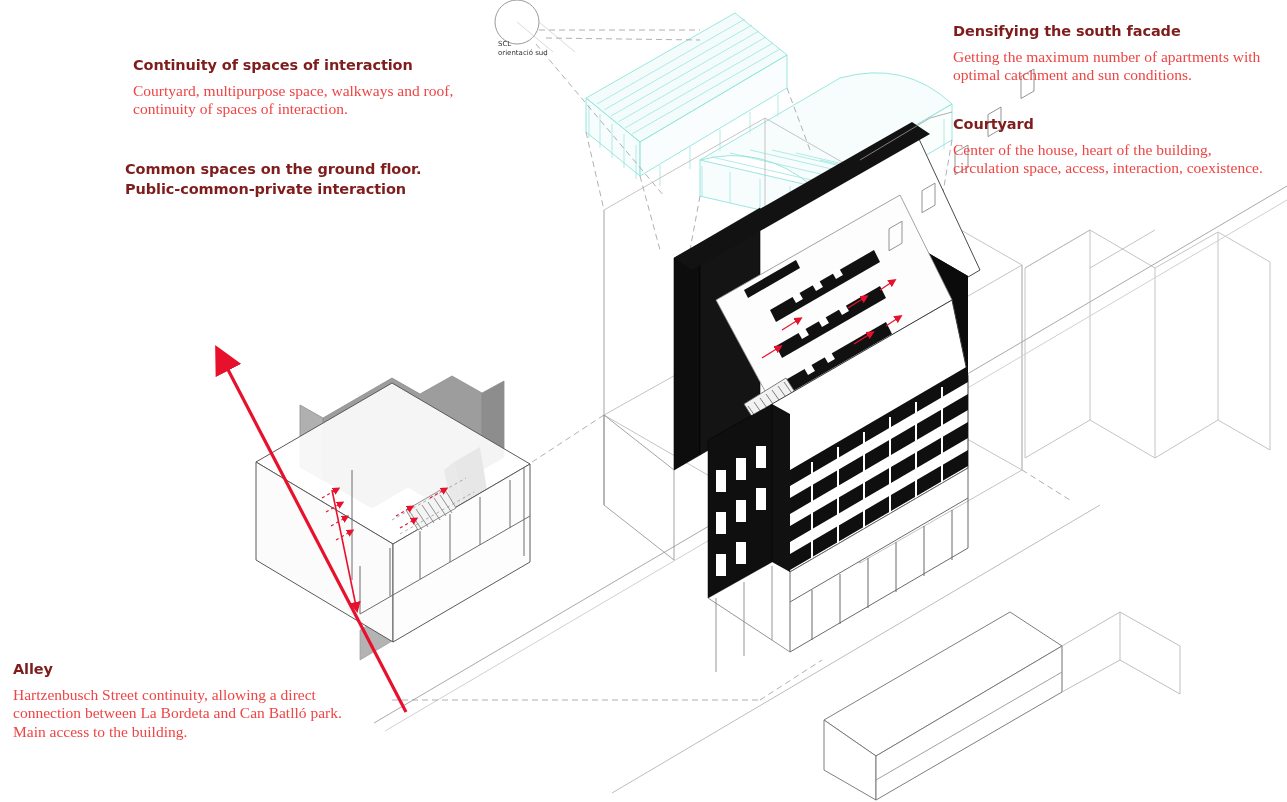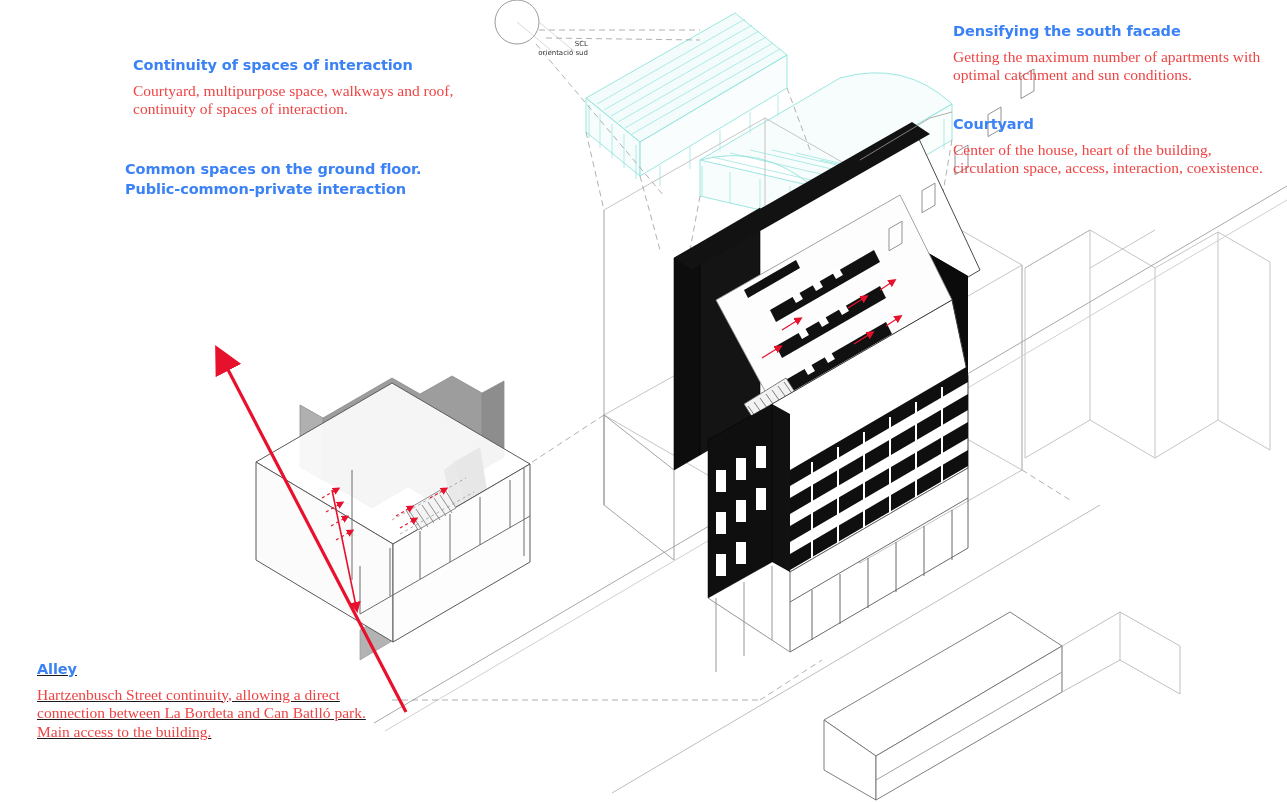--- a/index.html
+++ b/index.html
@@ -30,46 +30,46 @@
   }
   .note {
     position: absolute;
     box-sizing: border-box;
   }
   .note-title {
     font-family: "DejaVu Sans", sans-serif;
     font-weight: bold;
     font-size: 14.5px;
     line-height: 1.28;
-    color: #3b82f6;
+    color: #7f1d1d;
     margin: 0 0 7px 0;
     letter-spacing: -0.1px;
   }
   .note-body {
     font-family: "Liberation Serif", serif;
     font-size: 15.5px;
     line-height: 1.22;
     color: #ef4444;
     margin: 0;
   }
   .note-title-2 {
     margin-top: 0;
   }
   #note-continuity { left: 125px; top: 56px; width: 330px; margin-left: 8px; }
   #note-common     { left: 125px; top: 160px; width: 330px; }
   #note-densifying { left: 953px; top: 22px; width: 330px; }
   #note-courtyard  { left: 953px; top: 115px; width: 320px; }
-  #note-alley      { left: 37px; top: 660px; width: 330px; text-decoration: underline; }
+  #note-alley      { left: 13px; top: 660px; width: 330px; }
 
   .scl-label {
     position: absolute;
     left: 498px;
     top: 40px;
     width: 90px;
-    text-align: right;
+    text-align: left;
     font-family: "DejaVu Sans", sans-serif;
     font-size: 7px;
     line-height: 1.35;
     color: #333333;
   }
 </style>
 </head>
 <body>
 
 <div id="canvas">

